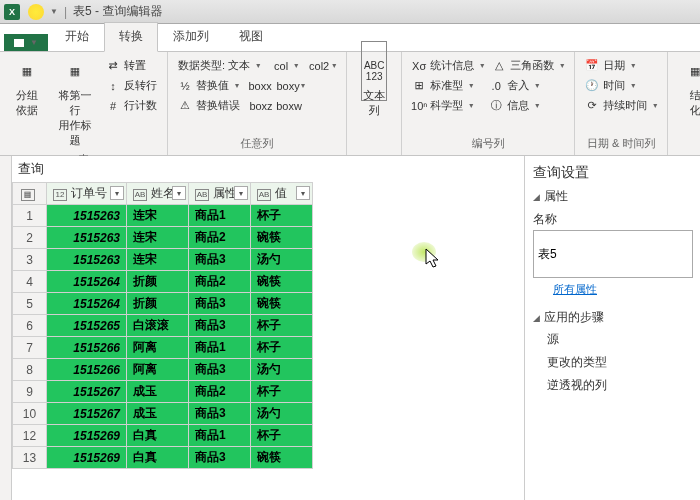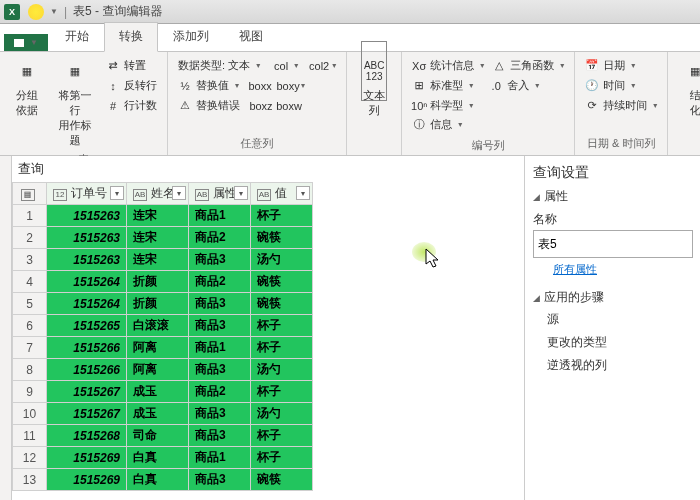--- a/index.html
+++ b/index.html
@@ -42,21 +42,21 @@
 td.txt { width: 62px; }
 .sel td:not(.rowhdr) { background: #22c55e; font-weight: bold; }
 th.corner { width: 34px; }
 .typeicon { display: inline-block; width: 14px; height: 12px; border: 1px solid #888; font-size: 8px; text-align: center; line-height: 10px; margin-right: 4px; color: #555; }
 
 .rpane { width: 176px; border-left: 1px solid #ccc; background: #fff; padding: 4px 0 4px 8px; }
 .rpane h3 { font-size: 14px; color: #333; font-weight: normal; margin: 4px 0 6px; }
 .rpane h4 { font-size: 12px; color: #333; font-weight: normal; margin: 6px 0 2px; }
 .rpane .divstep { color: #333; margin: 6px 0 2px; display: flex; align-items: center; gap: 4px; font-size: 12px; }
 .rpane .tri { color: #666; font-size: 9px; }
-.rpane input { width: 160px; border: 1px solid #aaa; padding: 6px 4px; font-size: 12px; }
+.rpane input { width: 160px; border: 1px solid #aaa; padding: 16px 4px; font-size: 12px; }
 .rpane a { color: #0066cc; font-size: 11px; display: block; margin-top: 4px; margin-left: 20px; }
 .steps div { padding: 3px 2px 3px 14px; color: #333; font-size: 12px; cursor: pointer; }
 
 .cursor { position: absolute; left: 425px; top: 248px; pointer-events: none; }
 .highlight { position: absolute; left: 412px; top: 242px; width: 24px; height: 20px; background: radial-gradient(rgba(190,230,90,0.9), rgba(190,230,90,0)); border-radius: 50%; pointer-events: none; }
 </style>
 </head>
 <body>
 
 <div class="titlebar">
@@ -186,21 +186,21 @@
               <span class="sicon">⊞</span>
               <span>标准型</span>
               <span class="dd">▾</span>
             </div>
             <div class="smallbtn">
               <span class="sicon">.0</span>
               <span>舍入</span>
               <span class="dd">▾</span>
             </div>
           </div>
-          <div style="display: flex;  flex-direction: column;">
+          <div style="display: flex; gap: 8px;">
             <div class="smallbtn">
               <span class="sicon">10ⁿ</span>
               <span>科学型</span>
               <span class="dd">▾</span>
             </div>
             <div class="smallbtn">
               <span class="sicon">ⓘ</span>
               <span>信息</span>
               <span class="dd">▾</span>
             </div>
@@ -321,27 +321,20 @@
             <td class="txt">杯子</td>
           </tr>
           <tr class="sel">
             <td class="rowhdr">10</td>
             <td class="num">1515267</td>
             <td class="txt">成玉</td>
             <td class="txt">商品3</td>
             <td class="txt">汤勺</td>
           </tr>
           <tr class="sel">
-            <td class="rowhdr">11</td>
-            <td class="num">1515268</td>
-            <td class="txt">司命</td>
-            <td class="txt">商品3</td>
-            <td class="txt">杯子</td>
-          </tr>
-          <tr class="sel">
             <td class="rowhdr">12</td>
             <td class="num">1515269</td>
             <td class="txt">白真</td>
             <td class="txt">商品1</td>
             <td class="txt">杯子</td>
           </tr>
           <tr class="sel">
             <td class="rowhdr">13</td>
             <td class="num">1515269</td>
             <td class="txt">白真</td>

